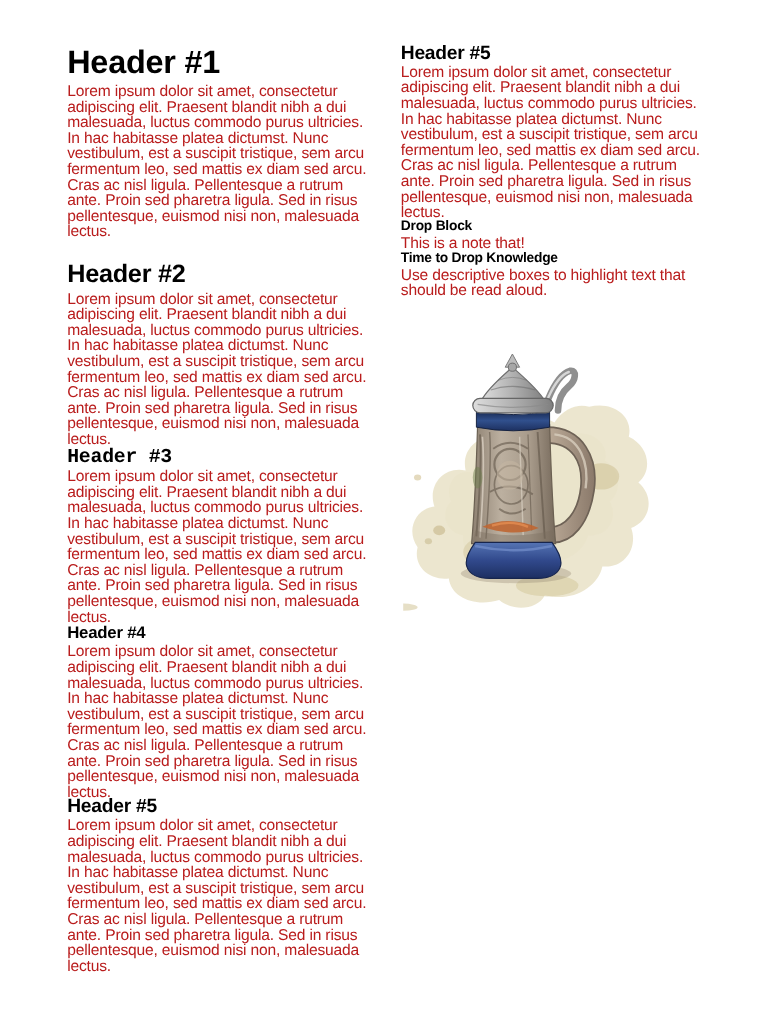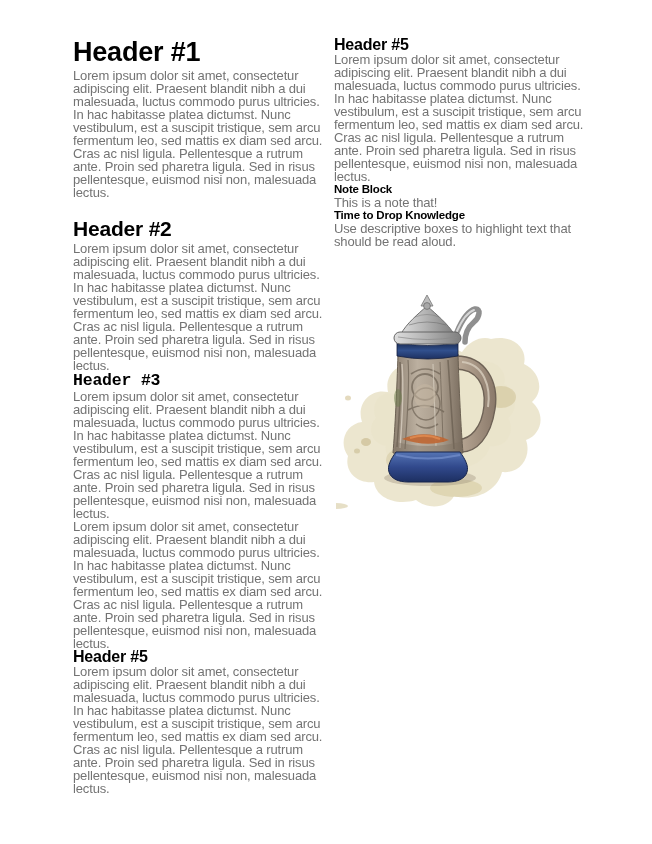--- a/index.html
+++ b/index.html
@@ -8,23 +8,23 @@
     width:652px;height:844px;
     background:#ffffff;
     font-family:"Liberation Sans","DejaVu Sans",sans-serif;
     color:#222222;
     overflow:hidden;
   }
   .col{
     position:absolute;top:38px;width:254px;
     font-size:13px;line-height:13px;letter-spacing:-0.15px;
   }
-  .col-left{left:73px;}
+  .col-left{left:56px;}
   .col-right{left:334px;}
-  .col p{margin:0;color:#737373;}
+  .col p{margin:0;color:#b91c1c;}
   h1,h2,h3,h4,h5,h6{color:#000;font-weight:700;letter-spacing:-0.2px;}
   h1{font-size:27px;line-height:28px;margin:0 0 3px 0;}
   h2{font-size:21px;line-height:22px;margin:19px 0 2px 0;}
   h3{font-size:16.5px;line-height:17px;margin:0 0 1px 0;font-family:Liberation Mono, monospace;}
   h4{font-size:14px;line-height:15px;margin:0 0 1px 0;}
   h5{font-size:16px;line-height:13px;margin:0 0 2px 0;}
   h6{font-size:11.5px;line-height:13px;margin:0;}
   .bold-lead{font-weight:700;}
   .illustration{
     position:absolute;left:336px;top:292px;width:230px;height:222px;
@@ -36,29 +36,30 @@
 
 <div class="page">
 
   <div class="col col-left">
     <h1>Header #1</h1>
     <p>Lorem ipsum dolor sit amet, consectetur adipiscing elit. Praesent blandit nibh a dui malesuada, luctus commodo purus ultricies. In hac habitasse platea dictumst. Nunc vestibulum, est a suscipit tristique, sem arcu fermentum leo, sed mattis ex diam sed arcu. Cras ac nisl ligula. Pellentesque a rutrum ante. Proin sed pharetra ligula. Sed in risus pellentesque, euismod nisi non, malesuada lectus.</p>
     <h2>Header #2</h2>
     <p>Lorem ipsum dolor sit amet, consectetur adipiscing elit. Praesent blandit nibh a dui malesuada, luctus commodo purus ultricies. In hac habitasse platea dictumst. Nunc vestibulum, est a suscipit tristique, sem arcu fermentum leo, sed mattis ex diam sed arcu. Cras ac nisl ligula. Pellentesque a rutrum ante. Proin sed pharetra ligula. Sed in risus pellentesque, euismod nisi non, malesuada lectus.</p>
     <h3>Header #3</h3>
     <p>Lorem ipsum dolor sit amet, consectetur adipiscing elit. Praesent blandit nibh a dui malesuada, luctus commodo purus ultricies. In hac habitasse platea dictumst. Nunc vestibulum, est a suscipit tristique, sem arcu fermentum leo, sed mattis ex diam sed arcu. Cras ac nisl ligula. Pellentesque a rutrum ante. Proin sed pharetra ligula. Sed in risus pellentesque, euismod nisi non, malesuada lectus.</p>
+    <h4>Header #4</h4>
     <p>Lorem ipsum dolor sit amet, consectetur adipiscing elit. Praesent blandit nibh a dui malesuada, luctus commodo purus ultricies. In hac habitasse platea dictumst. Nunc vestibulum, est a suscipit tristique, sem arcu fermentum leo, sed mattis ex diam sed arcu. Cras ac nisl ligula. Pellentesque a rutrum ante. Proin sed pharetra ligula. Sed in risus pellentesque, euismod nisi non, malesuada lectus.</p>
     <h5>Header #5</h5>
     <p>Lorem ipsum dolor sit amet, consectetur adipiscing elit. Praesent blandit nibh a dui malesuada, luctus commodo purus ultricies. In hac habitasse platea dictumst. Nunc vestibulum, est a suscipit tristique, sem arcu fermentum leo, sed mattis ex diam sed arcu. Cras ac nisl ligula. Pellentesque a rutrum ante. Proin sed pharetra ligula. Sed in risus pellentesque, euismod nisi non, malesuada lectus.</p>
   </div>
 
   <div class="col col-right">
     <h5>Header #5</h5>
     <p>Lorem ipsum dolor sit amet, consectetur adipiscing elit. Praesent blandit nibh a dui malesuada, luctus commodo purus ultricies. In hac habitasse platea dictumst. Nunc vestibulum, est a suscipit tristique, sem arcu fermentum leo, sed mattis ex diam sed arcu. Cras ac nisl ligula. Pellentesque a rutrum ante. Proin sed pharetra ligula. Sed in risus pellentesque, euismod nisi non, malesuada lectus.</p>
-    <h6>Note Block</h6>
+    <h6>Drop Block</h6>
     <p>This is a note that!</p>
     <h6>Time to Drop Knowledge</h6>
     <p>Use descriptive boxes to highlight text that should be read aloud.</p>
   </div>
 
   <div class="illustration">
     <svg viewBox="0 0 230 222" xmlns="http://www.w3.org/2000/svg">
       <defs>
         <linearGradient id="gSilver" x1="0" y1="0" x2="1" y2="0">
           <stop offset="0" stop-color="#dedede"></stop>

